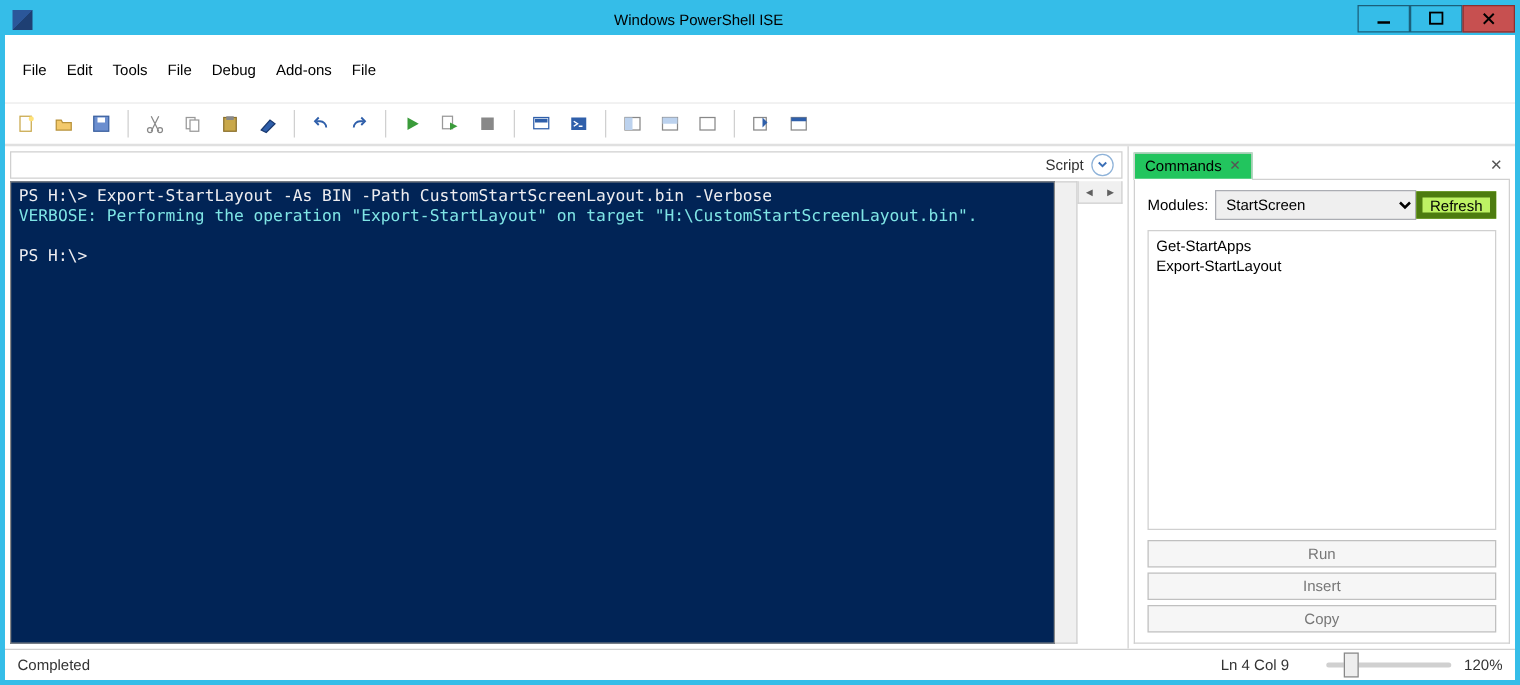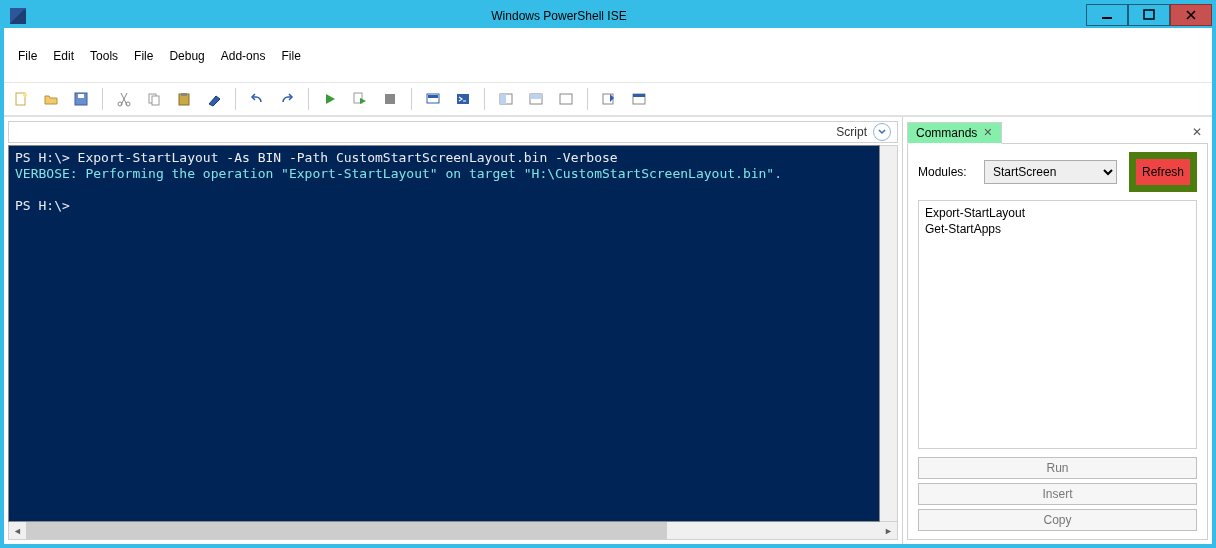--- a/index.html
+++ b/index.html
@@ -13,40 +13,40 @@
   .winbtn svg{display:block;}
   .menubar{height:22px;display:flex;align-items:flex-end;padding:16px 6px;gap:0;border-bottom:1px solid #e6e6e6;background:#fff;}
   .menuitem{padding:3px 8px;cursor:default;}
   .toolbar{height:28px;display:flex;align-items:center;padding:2px 4px;gap:4px;background:#fff;border-bottom:1px solid #e0e0e0;}
   .tbtn{width:24px;height:24px;display:flex;align-items:center;justify-content:center;border:1px solid transparent;border-radius:2px;}
   .tsep{width:1px;height:22px;background:#d0d0d0;margin:0 4px;}
   .content{flex:1;display:flex;min-height:0;border-top:1px solid #e0e0e0;}
   .leftcol{flex:1;display:flex;flex-direction:column;min-width:0;padding:4px;}
   .scriptlabel{height:20px;display:flex;align-items:center;justify-content:flex-end;padding:0 6px;border:1px solid #d0d0d0;margin-bottom:2px;font-size:12px;color:#333;gap:6px;}
   .scriptlabel .exp{width:16px;height:16px;border:1px solid #8fb3d9;border-radius:50%;display:flex;align-items:center;justify-content:center;}
-  .consolewrap{flex:1;display:flex;flex-direction:column;min-height:0;}
+  .consolewrap{flex:1;display:flex;flex-direction:row;min-height:0;}
   .console{flex:1;background:#012456;color:#eeedf0;font-family:"Lucida Console","Consolas",monospace;font-size:13px;line-height:16px;padding:4px 6px;overflow:hidden;white-space:pre;border:1px solid #888;}
   .console .verbose{color:#7fe5e5;}
   .console .prompt{color:#eeedf0;}
   .vscroll{width:17px;background:#f0f0f0;border:1px solid #d0d0d0;border-left:none;}
   .consolewrap .row{display:flex;flex:1;min-height:0;}
   .hscroll{height:17px;background:#f0f0f0;border:1px solid #d0d0d0;border-top:none;display:flex;align-items:center;}
   .hscroll .left,.hscroll .right{width:17px;height:100%;display:flex;align-items:center;justify-content:center;color:#606060;font-size:9px;}
   .hscroll .track{flex:1;position:relative;height:100%;}
   .hscroll .thumb{position:absolute;left:0;top:0;height:100%;width:75%;background:#cdcdcd;}
   .rightcol{width:301px;display:flex;flex-direction:column;border-left:1px solid #d0d0d0;padding:4px;}
   .tabstrip{display:flex;align-items:center;height:22px;border-bottom:1px solid #d0d0d0;position:relative;}
-  .tab{display:flex;align-items:center;gap:6px;padding:3px 8px;border:1px solid #d0d0d0;border-bottom:1px solid #fff;margin-bottom:-1px;background:#86efac;}
+  .tab{display:flex;align-items:center;gap:6px;padding:3px 8px;border:1px solid #d0d0d0;border-bottom:1px solid #fff;margin-bottom:-1px;background:#22c55e;}
   .tab .x{font-size:11px;color:#555;}
   .tabstrip .closeall{margin-left:auto;padding:0 6px;color:#555;font-size:12px;}
   .panel{flex:1;border:1px solid #d0d0d0;border-top:none;display:flex;flex-direction:column;padding:8px 10px;gap:8px;}
-  .formrow{display:flex;align-items:center;gap:12px;}
+  .formrow{display:flex;align-items:center;gap:0;}
   .formrow label{width:54px;}
   .formrow select,.formrow input[type=text]{flex:1;height:24px;border:1px solid #abadb3;font-family:inherit;font-size:12px;padding:0 4px;box-sizing:border-box;}
-  .formrow button{height:40px;font-size:12px;border:7px solid #4d7c0f;background:#ef4444;padding:0 6px;}
+  .formrow button{height:22px;font-size:12px;border:5px solid #4d7c0f;background:#bef264;padding:0 6px;}
   .cmdlist{flex:1;border:1px solid #d0d0d0;padding:4px 6px;overflow:auto;}
   .cmdlist div{padding:1px 0;}
   .actions{display:flex;justify-content:flex-end;gap:4px;flex-direction:column;}
   .actions button{height:22px;font-size:12px;border:1px solid #c0c0c0;background:#f6f6f6;color:#777;padding:0 8px;}
   .status{height:24px;border-top:1px solid #d0d0d0;display:flex;align-items:center;padding:0 10px;font-size:12px;color:#333;background:#fff;}
   .status .spacer{flex:1;}
   .status .zoom{display:flex;align-items:center;gap:10px;}
   .zoom .slider{width:100px;height:4px;background:#d0d0d0;position:relative;border-radius:2px;}
   .zoom .slider .thumb{position:absolute;width:10px;height:18px;background:#eee;border:1px solid #888;left:14px;top:-8px;}
 </style>
@@ -244,26 +244,37 @@
       </div>
       <div class="panel">
         <div class="formrow">
           <label>Modules:</label>
           <select>
             <option>StartScreen</option>
           </select>
           <button>Refresh</button>
         </div>
         <div class="cmdlist">
+          <div>Get-StartApps</div>
           <div>Export-StartLayout</div>
-          <div>Get-StartApps</div>
         </div>
         <div class="actions">
           <button>Run</button>
           <button>Insert</button>
           <button>Copy</button>
         </div>
       </div>
     </div>
   </div>
 
+  <div class="status">
+    <span>Completed</span>
+    <span class="spacer"></span>
+    <span style="margin-right:30px;">Ln 4  Col 9</span>
+    <div class="zoom">
+      <div class="slider">
+          <div class="thumb"></div>
+        </div>
+      <span>120%</span>
+    </div>
+  </div>
 
 </div>
 
 </body></html>

